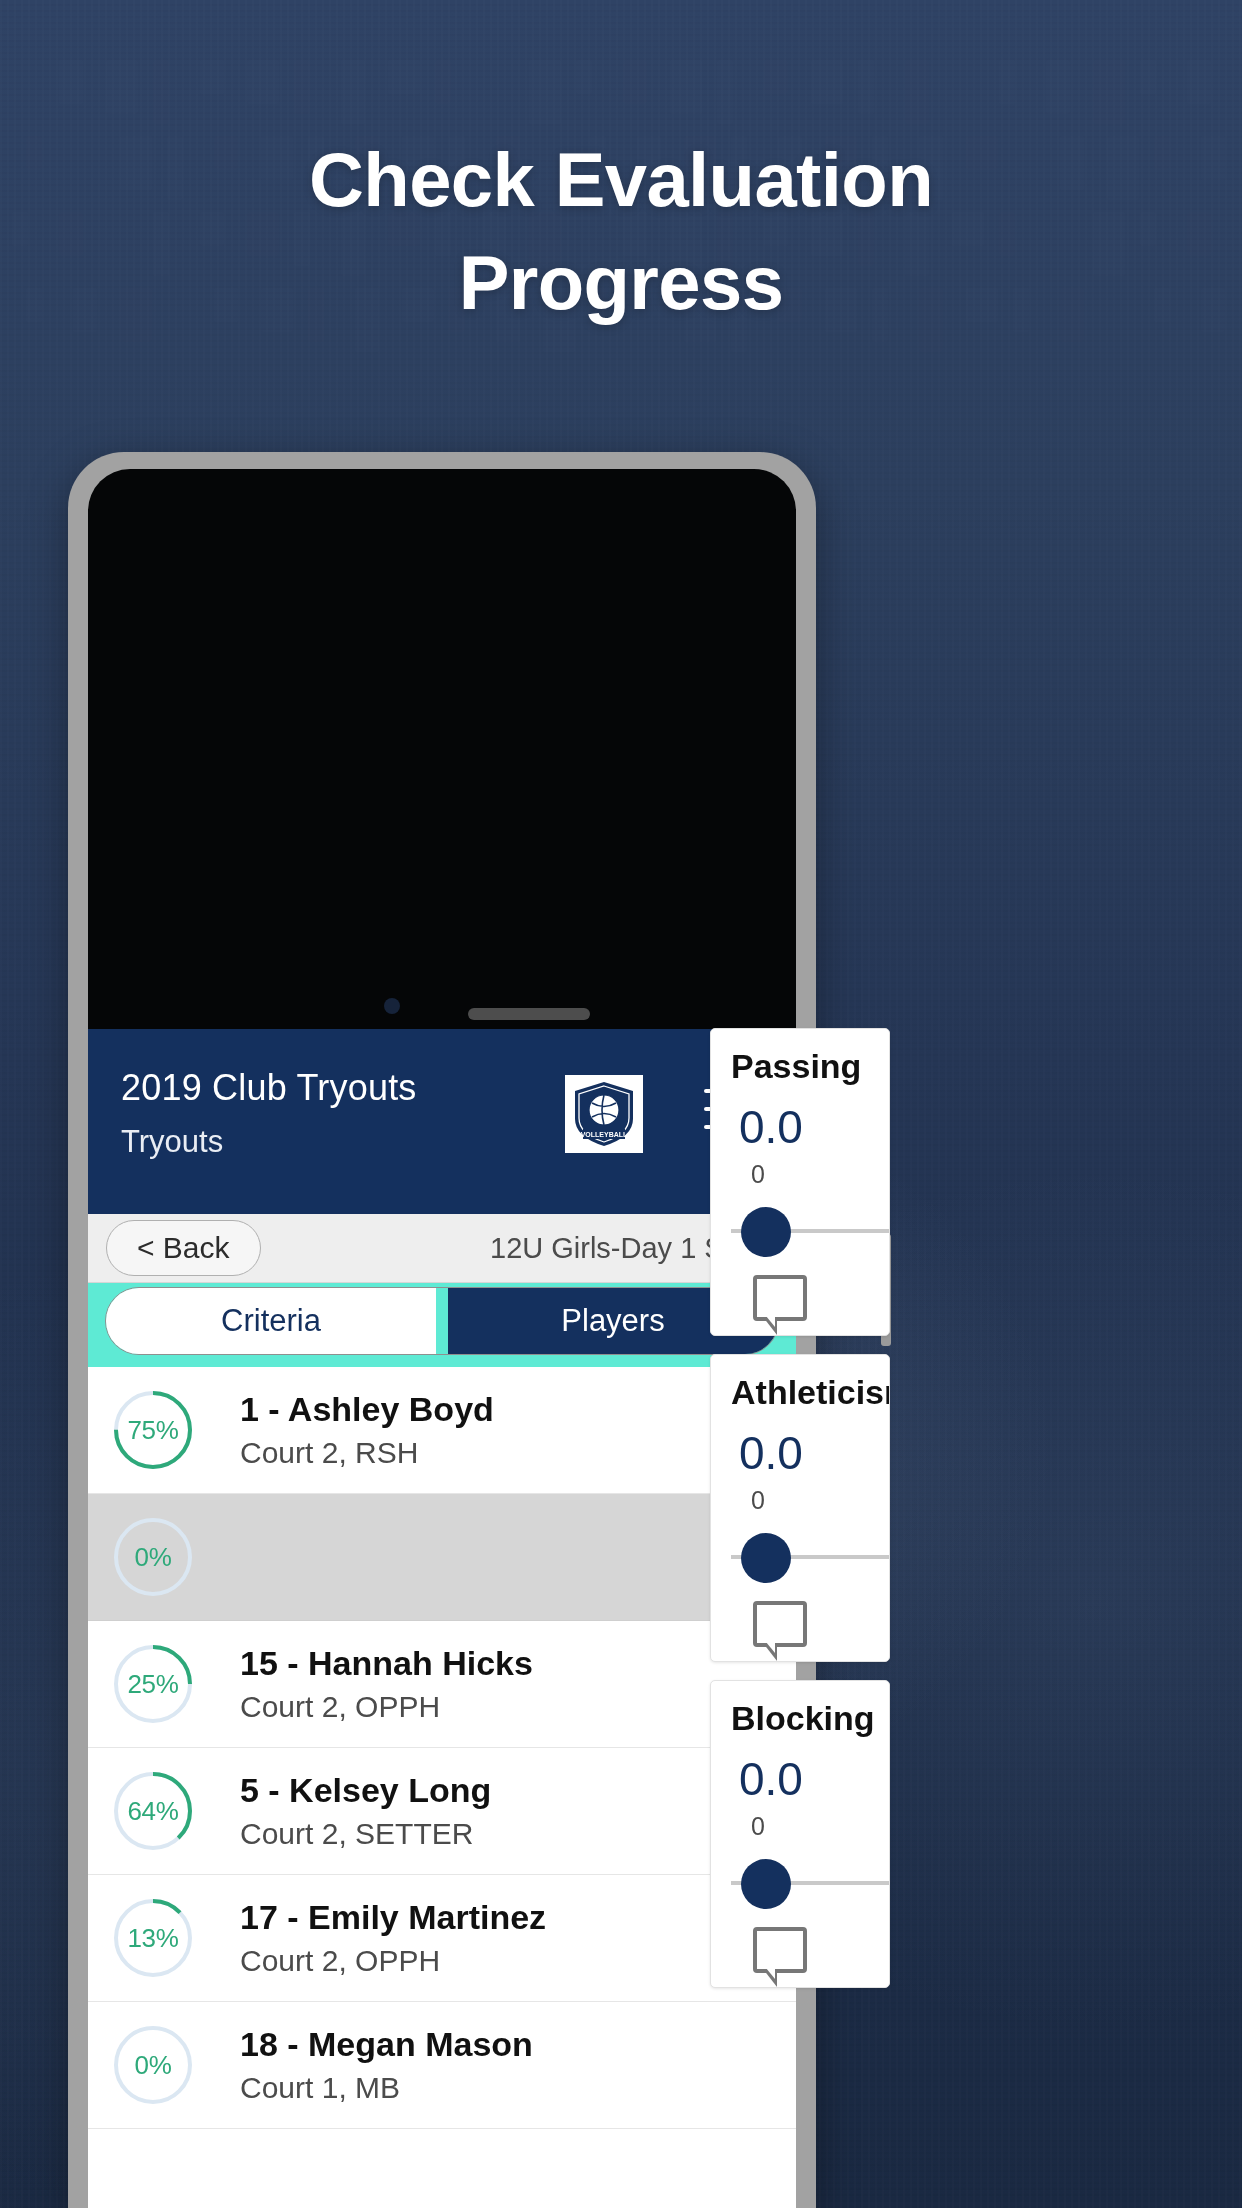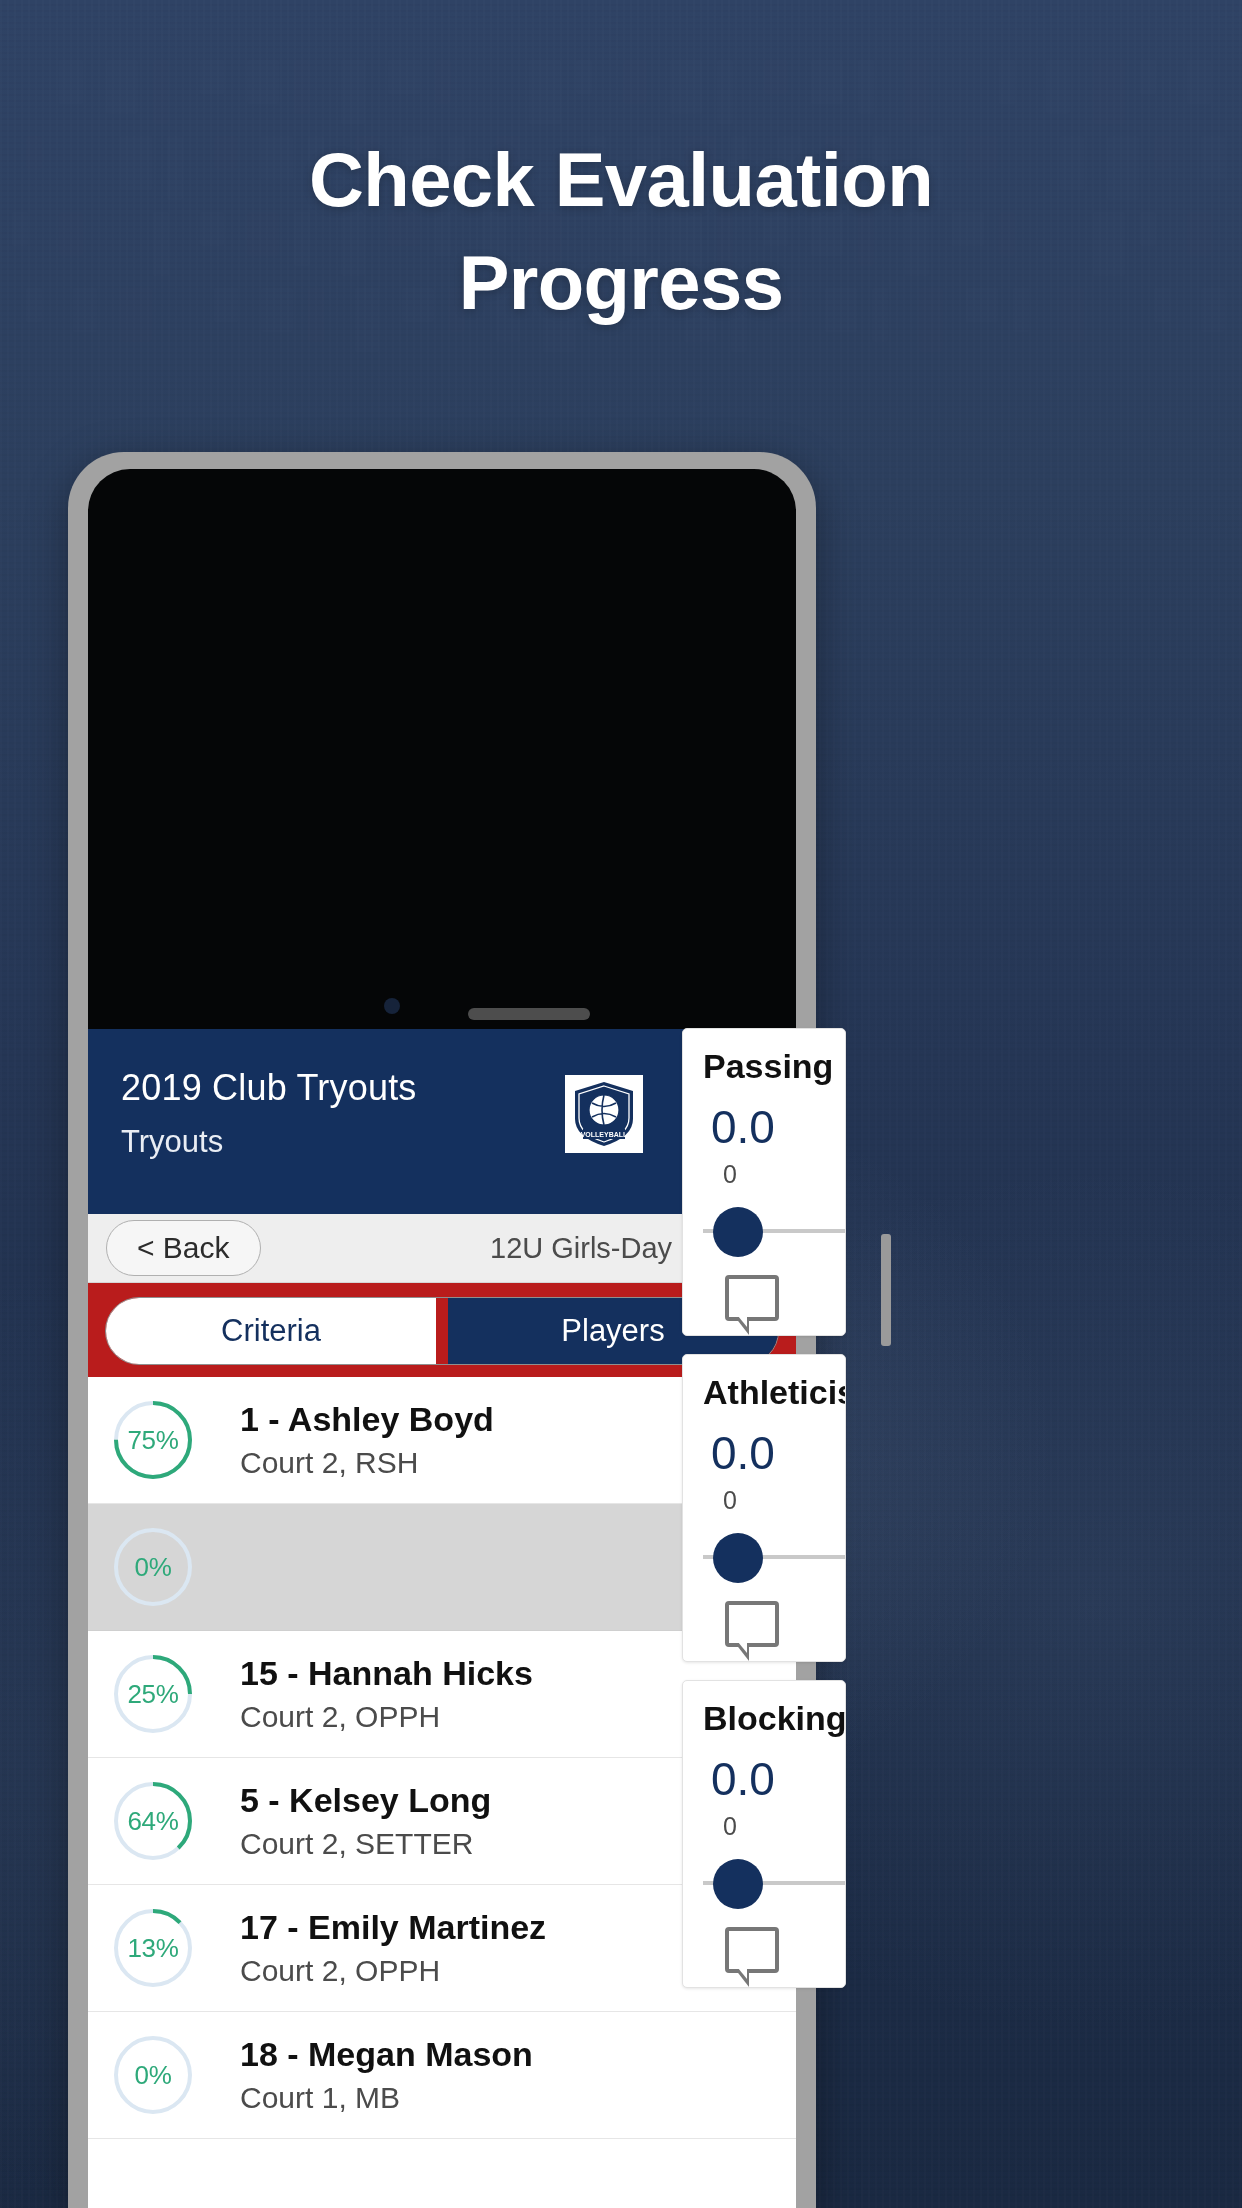--- a/index.html
+++ b/index.html
@@ -96,21 +96,21 @@
     display:flex; align-items:center; justify-content:space-between;
     padding:0 24px 0 18px;
   }
   .back-pill{
     border:1px solid #b0b0b0; background:#f6f6f6; border-radius:28px;
     padding:12px 30px; font-size:30px; color:#2c2c2c; line-height:1;
   }
   .subbar-label{ font-size:29px; color:#4b4b4b; white-space:nowrap; }
 
   
-  .seg-wrap{ padding:14px 17px 12px 17px; background:#b91c1c; }
+  .seg-wrap{ padding:4px 17px 12px 17px; background:#5eead4; }
   .segmented{
     display:flex; border:1px solid #8f8f8f; border-radius:34px; overflow:hidden; height:68px;
   }
   .seg{
     flex:1; display:flex; align-items:center; justify-content:center;
     font-size:31px; color:#14305e; background:#fff;
   }
   .seg.active{ background:#14305e; color:#fff;margin-left:12px; }
 
   
@@ -126,21 +126,21 @@
   .ring .pct{
     position:absolute; inset:0; display:flex; align-items:center; justify-content:center;
     font-size:26px; color:#2ea97a; letter-spacing:-0.3px;
   }
   .pmeta{ min-width:0;margin-left:28px; }
   .pname{ font-size:34px; font-weight:bold; color:#111; line-height:1.12; white-space:nowrap; }
   .pdetail{ font-size:30px; color:#4b4b4b; margin-top:8px; white-space:nowrap; }
 
   
   .rightcol{
-    position:absolute; left:682px; top:1028px; width:164px;
+    position:absolute; left:710px; top:1028px; width:180px;
   }
   .rcard{
     background:#fff; border:1px solid #e2e2e2; border-radius:5px;
     margin-bottom:18px; padding:18px 0 14px 0;
     box-shadow:0 1px 3px rgba(0,0,0,0.10);
     overflow:hidden;
   }
   .rtitle{ font-size:34px; font-weight:bold; color:#111; padding-left:20px; white-space:nowrap; }
   .rscore{ font-size:46px; color:#14305e; padding-left:28px; margin-top:14px; white-space:nowrap; }
   .rzero{ font-size:25px; color:#4b4b4b; padding-left:40px; margin-top:6px; }

